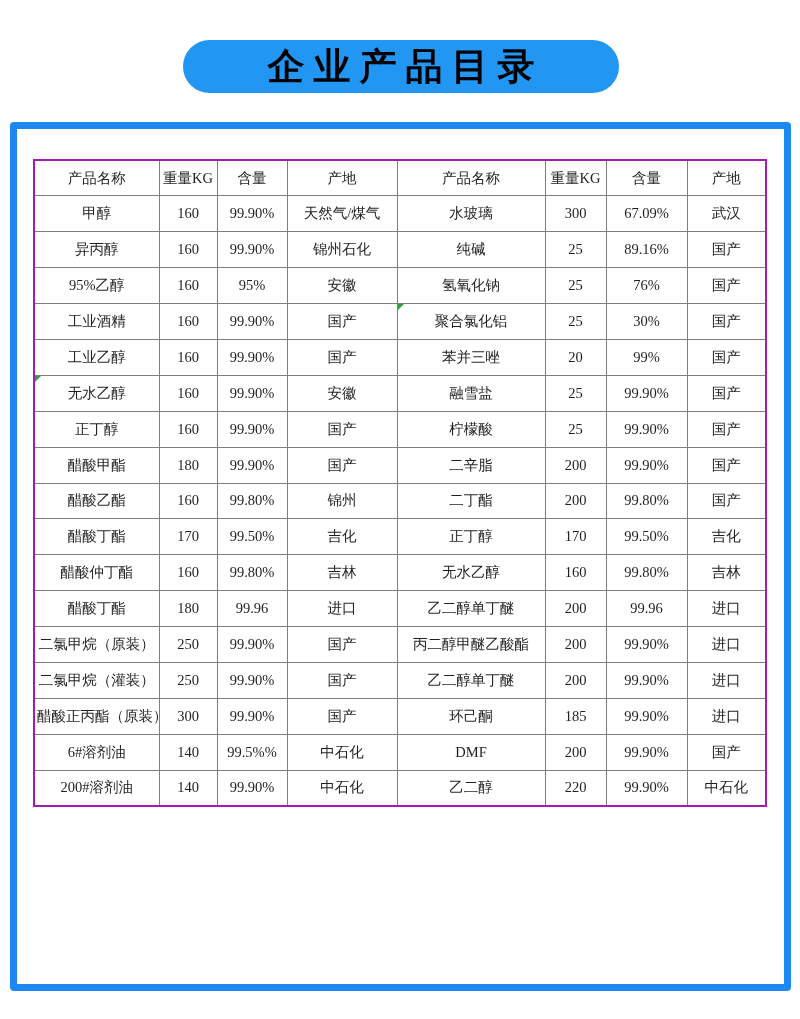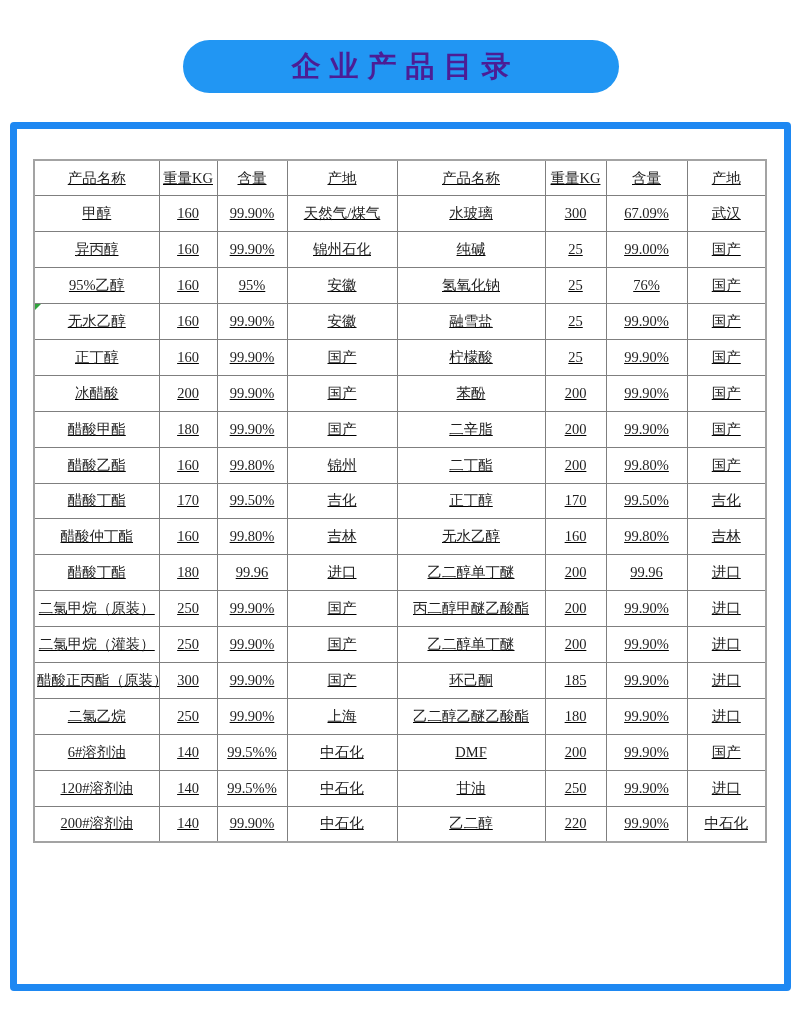--- a/index.html
+++ b/index.html
@@ -12,23 +12,23 @@
   }
   .banner {
     position: absolute;
     left: 183px; top: 40px;
     width: 436px; height: 53px;
     background: #2196f3;
     border-radius: 27px;
     display: flex; align-items: center; justify-content: center;
   }
   .banner-title {
-    color: #4c1d95;
+    color: #000000;
     font-family: "Liberation Sans", sans-serif;
-    font-size: 29px;
+    font-size: 37px;
     font-weight: bold;
     letter-spacing: 9px;
     padding-left: 9px; 
   }
   .frame {
     position: absolute;
     left: 10px; top: 122px;
     width: 781px; height: 869px;
     border: 7px solid #1e88f2;
     border-radius: 4px;
@@ -48,21 +48,21 @@
     vertical-align: middle;
     font-size: 14.5px;
     font-weight: normal;
     color: #1f1f1f;
     font-family: "Liberation Serif", serif;
     overflow: hidden;
     white-space: nowrap;
     position: relative;
     padding: 0 2px;
   }
-  table.catalog { border: 2px solid #a3a3a3; text-decoration: underline; }
+  table.catalog { border: 2px solid #a21caf; }
   .flag {
     position: absolute;
     left: 0; top: 0;
     width: 0; height: 0;
     border-top: 6px solid #2fa33c;
     border-right: 6px solid transparent;
   }
 </style>
 </head>
 <body>
@@ -106,60 +106,70 @@
           <td>67.09%</td>
           <td>武汉</td>
         </tr>
         <tr>
           <td>异丙醇</td>
           <td>160</td>
           <td>99.90%</td>
           <td>锦州石化</td>
           <td>纯碱</td>
           <td>25</td>
-          <td>99.00%</td>
+          <td>89.16%</td>
           <td>国产</td>
         </tr>
         <tr>
           <td>95%乙醇</td>
           <td>160</td>
           <td>95%</td>
           <td>安徽</td>
           <td>氢氧化钠</td>
           <td>25</td>
           <td>76%</td>
           <td>国产</td>
         </tr>
         <tr>
+          <td>工业酒精</td>
+          <td>160</td>
+          <td>99.90%</td>
+          <td>国产</td>
+          <td>聚合氯化铝<span class="flag"></span></td>
+          <td>25</td>
+          <td>30%</td>
+          <td>国产</td>
+        </tr>
+        <tr>
+          <td>工业乙醇</td>
+          <td>160</td>
+          <td>99.90%</td>
+          <td>国产</td>
+          <td>苯并三唑</td>
+          <td>20</td>
+          <td>99%</td>
+          <td>国产</td>
+        </tr>
+        <tr>
           <td>无水乙醇<span class="flag"></span></td>
           <td>160</td>
           <td>99.90%</td>
           <td>安徽</td>
           <td>融雪盐</td>
           <td>25</td>
           <td>99.90%</td>
           <td>国产</td>
         </tr>
         <tr>
           <td>正丁醇</td>
           <td>160</td>
           <td>99.90%</td>
           <td>国产</td>
           <td>柠檬酸</td>
           <td>25</td>
-          <td>99.90%</td>
-          <td>国产</td>
-        </tr>
-        <tr>
-          <td>冰醋酸</td>
-          <td>200</td>
-          <td>99.90%</td>
-          <td>国产</td>
-          <td>苯酚</td>
-          <td>200</td>
           <td>99.90%</td>
           <td>国产</td>
         </tr>
         <tr>
           <td>醋酸甲酯</td>
           <td>180</td>
           <td>99.90%</td>
           <td>国产</td>
           <td>二辛脂</td>
           <td>200</td>
@@ -230,50 +240,30 @@
           <td>醋酸正丙酯（原装）</td>
           <td>300</td>
           <td>99.90%</td>
           <td>国产</td>
           <td>环己酮</td>
           <td>185</td>
           <td>99.90%</td>
           <td>进口</td>
         </tr>
         <tr>
-          <td>二氯乙烷</td>
-          <td>250</td>
-          <td>99.90%</td>
-          <td>上海</td>
-          <td>乙二醇乙醚乙酸酯</td>
-          <td>180</td>
-          <td>99.90%</td>
-          <td>进口</td>
-        </tr>
-        <tr>
           <td>6#溶剂油</td>
           <td>140</td>
           <td>99.5%%</td>
           <td>中石化</td>
           <td>DMF</td>
           <td>200</td>
           <td>99.90%</td>
           <td>国产</td>
         </tr>
         <tr>
-          <td>120#溶剂油</td>
-          <td>140</td>
-          <td>99.5%%</td>
-          <td>中石化</td>
-          <td>甘油</td>
-          <td>250</td>
-          <td>99.90%</td>
-          <td>进口</td>
-        </tr>
-        <tr>
           <td>200#溶剂油</td>
           <td>140</td>
           <td>99.90%</td>
           <td>中石化</td>
           <td>乙二醇</td>
           <td>220</td>
           <td>99.90%</td>
           <td>中石化</td>
         </tr>
       </tbody>

